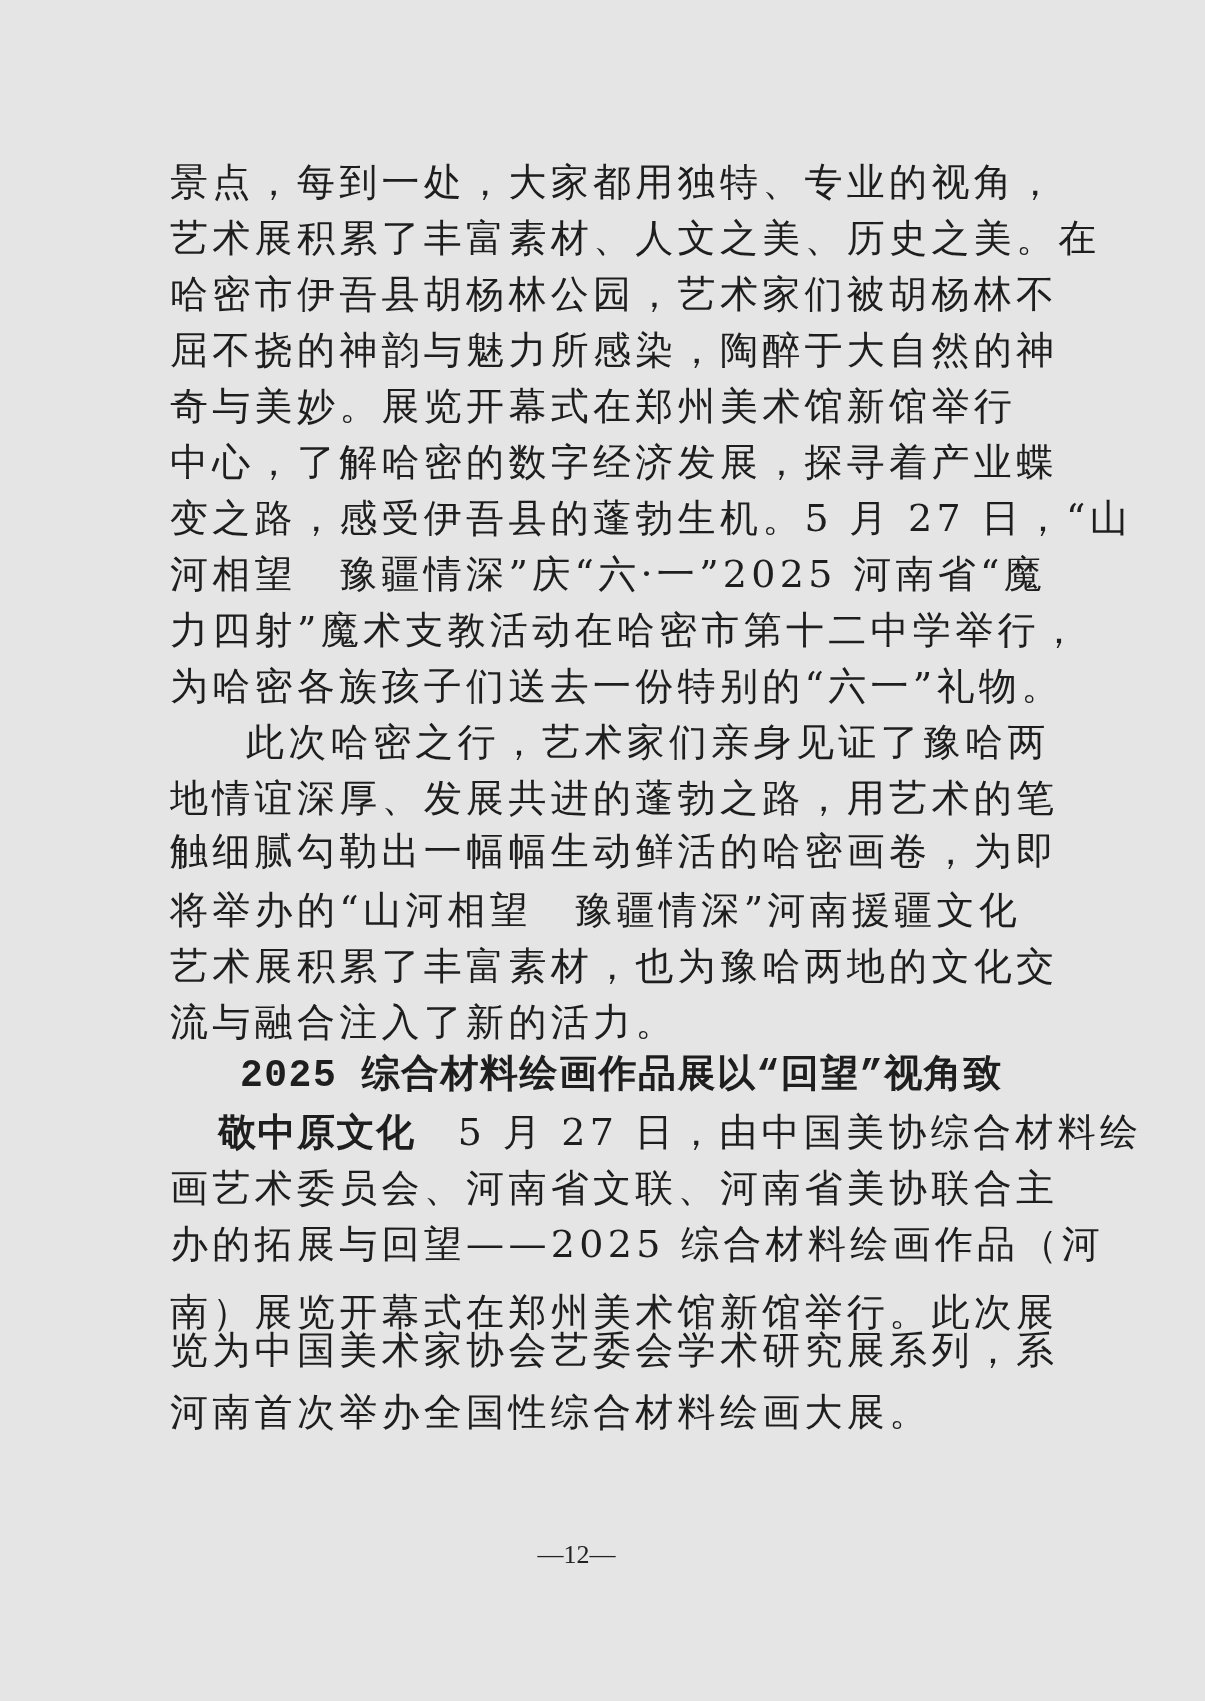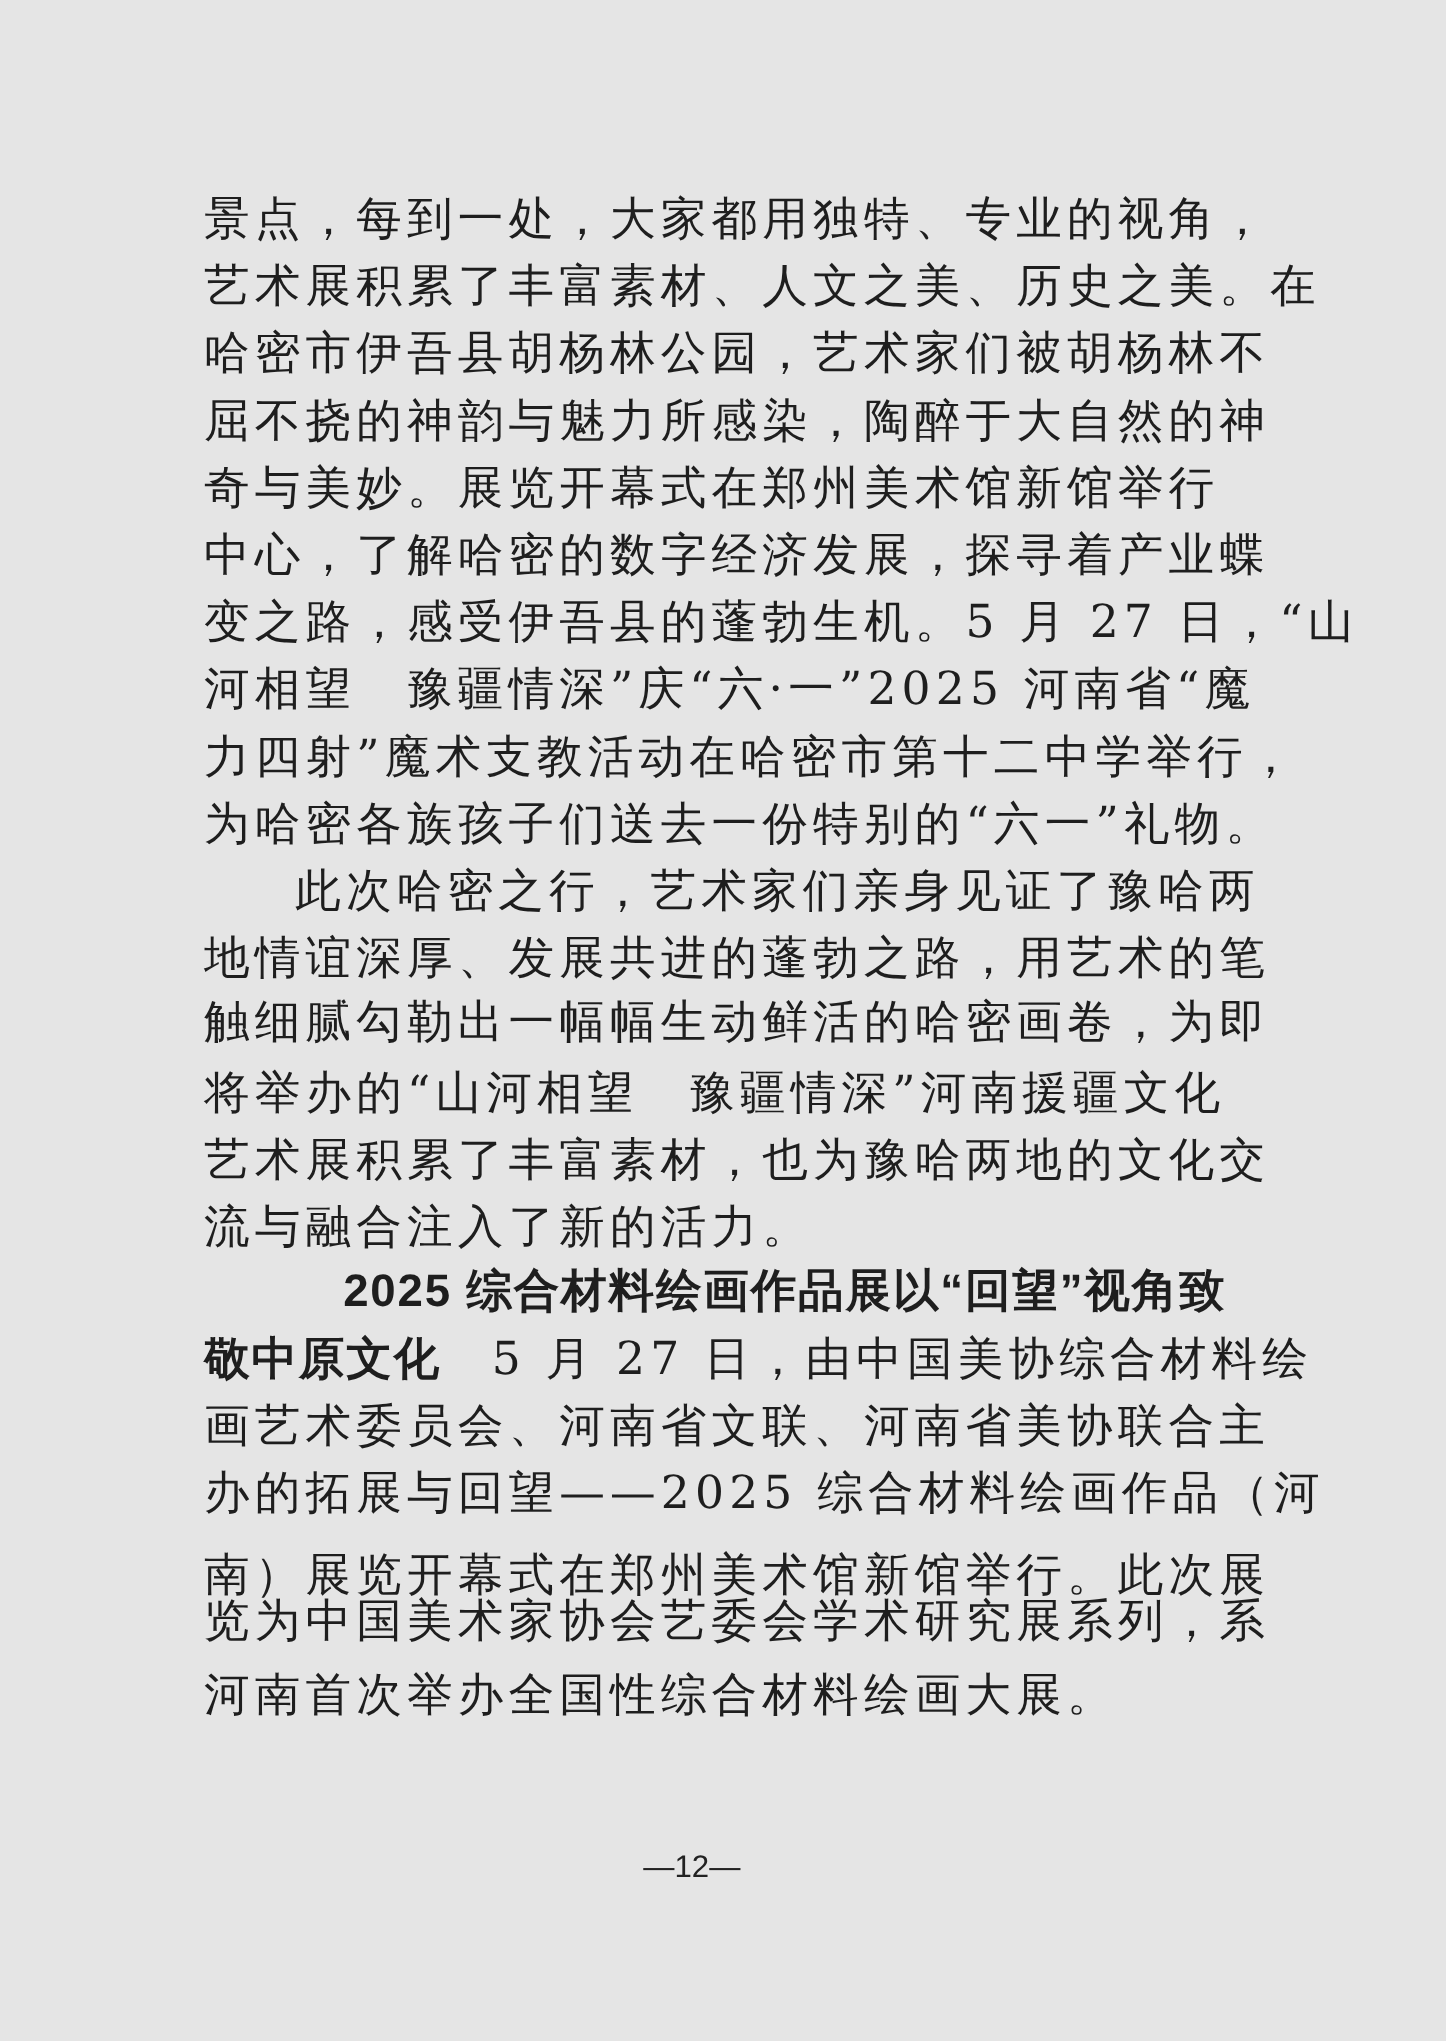--- a/index.html
+++ b/index.html
@@ -36,37 +36,37 @@
       height: 56px;
       line-height: 56px;
       white-space: nowrap;
       width: 775px;
     }
     .line.justify {
       text-align: justify;
       text-align-last: justify;
     }
     .heading-line {
-      font-family: Liberation Sans, sans-serif;
+      font-family: Liberation Mono, monospace;
       font-weight: bold;
       letter-spacing: 1.5px;
-      margin-left: 46px;
     }
     .bold-run {
       font-family: Liberation Sans, sans-serif;
       font-weight: bold;
       letter-spacing: 1.5px;
+      margin-left: 48px;
     }
     .page-number {
       position: absolute;
       top: 1540px;
       left: 0;
       width: 1153px;
       text-align: center;
-      font-family: Liberation Sans, sans-serif;
+      font-family: Liberation Serif, serif;
       font-size: 26px;
       color: #222;
     }
   </style>
 </head>
 <body>
 
 <div class="page">
 
   <div class="text-block" style="top:154px;">

